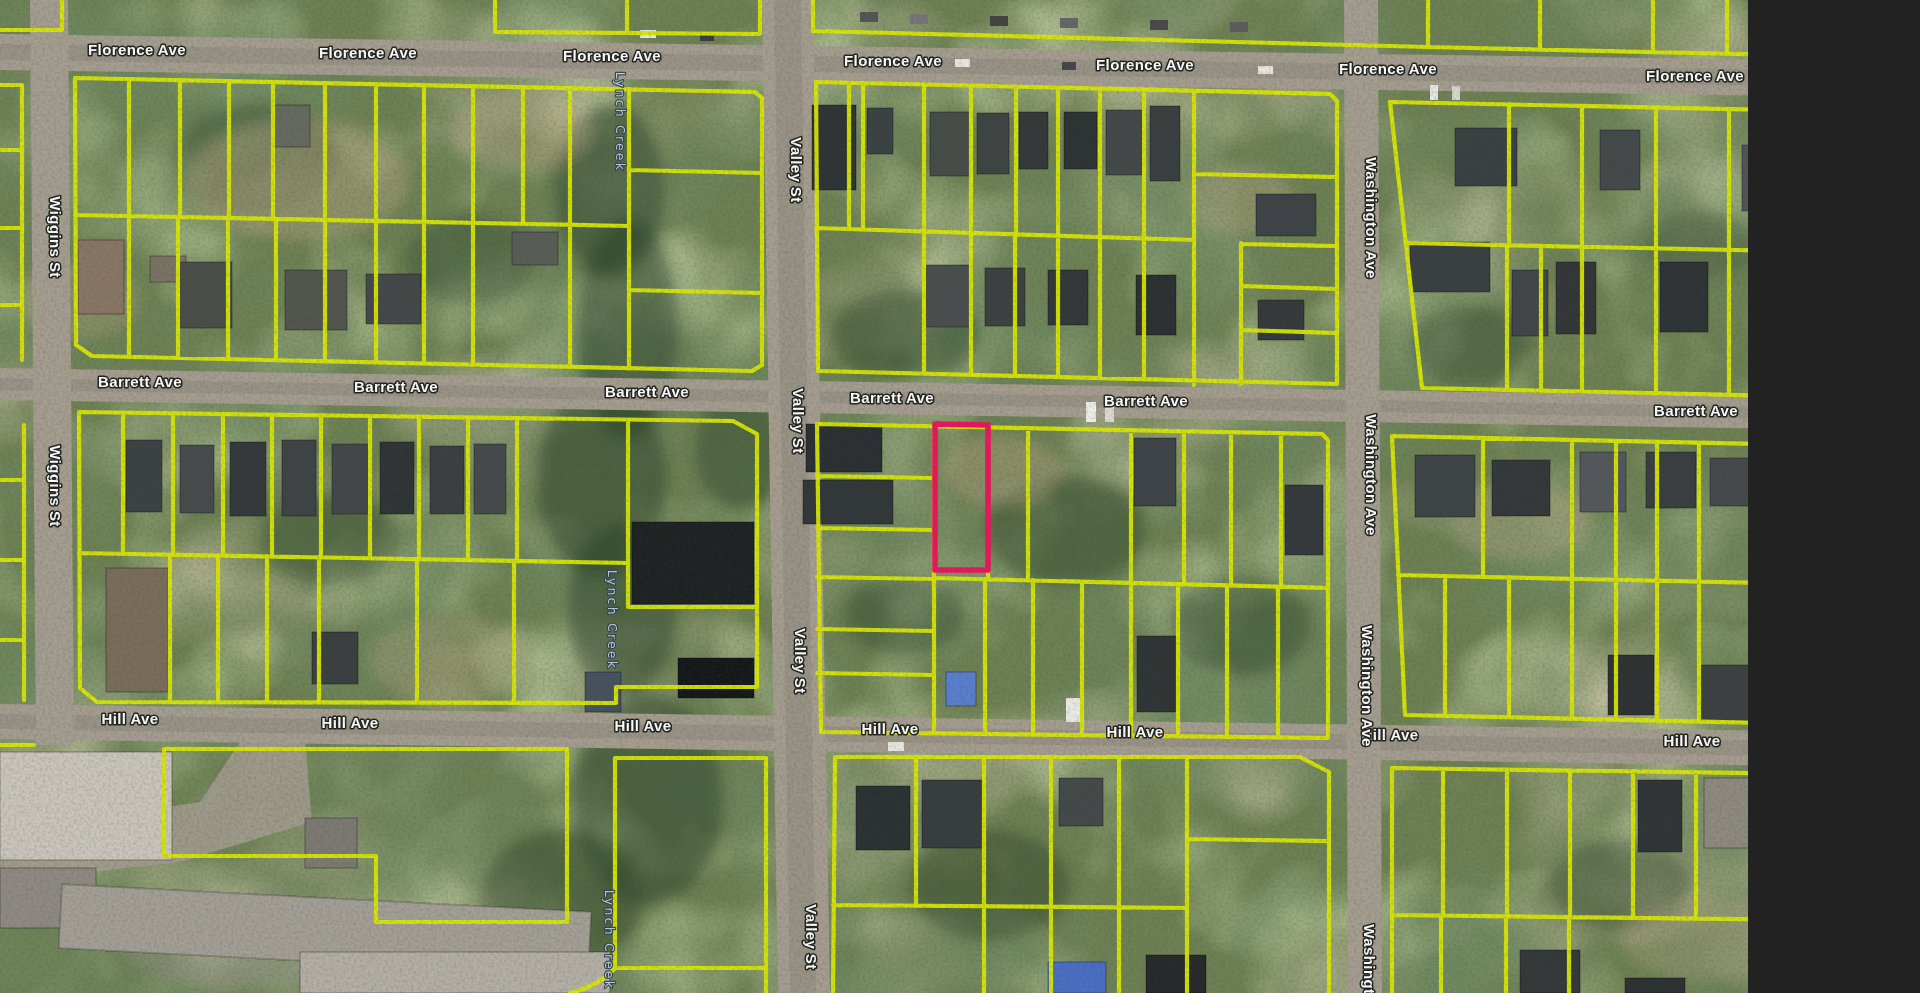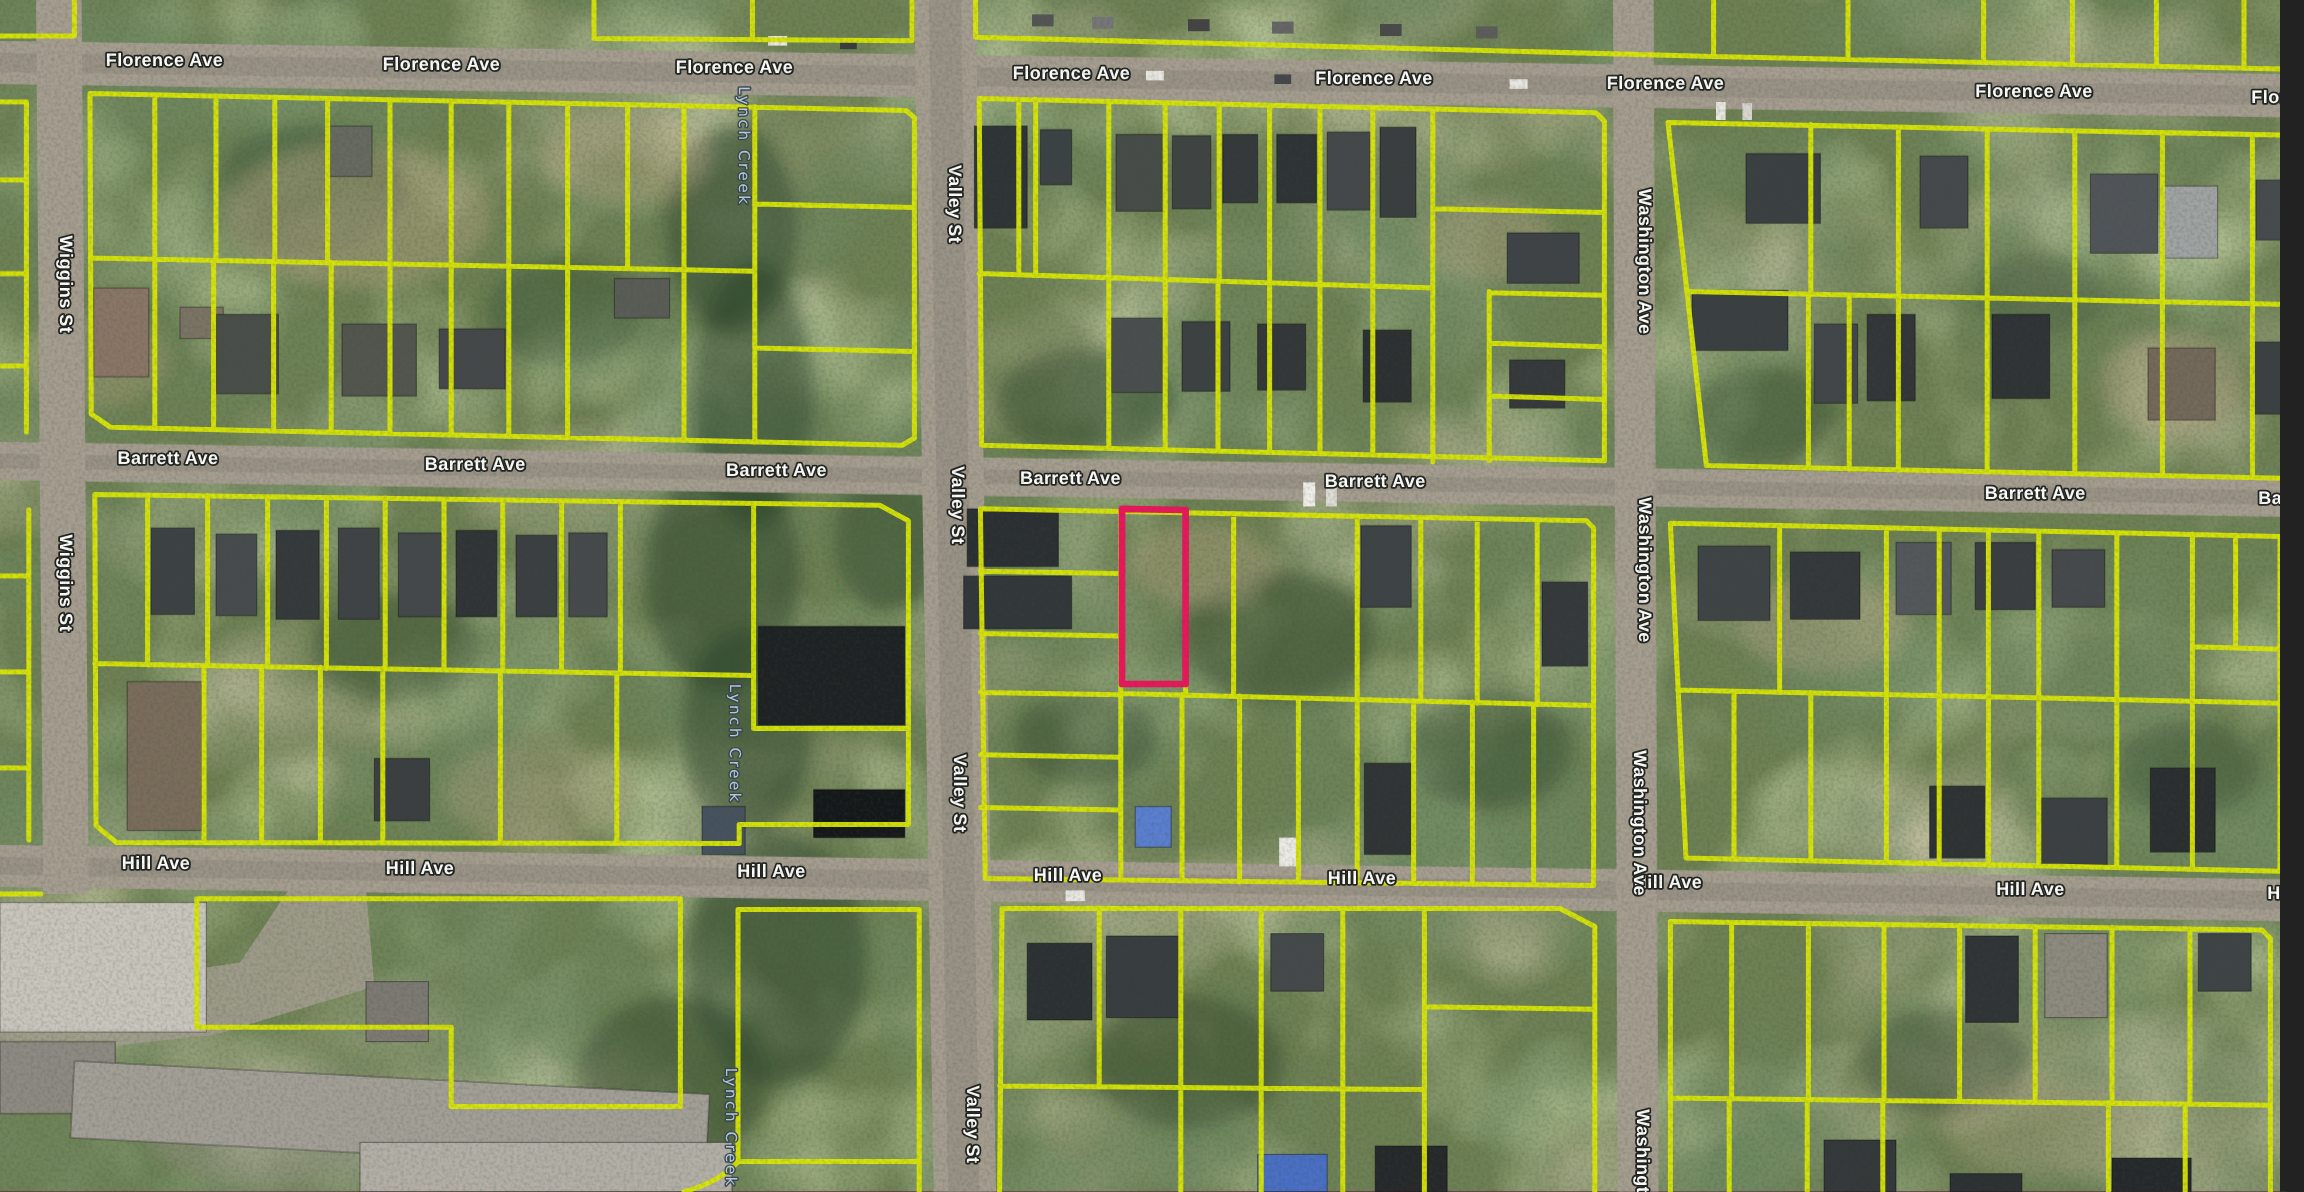--- a/index.html
+++ b/index.html
@@ -1,16 +1,16 @@
 <!DOCTYPE html>
 <html><head>
 <meta charset="utf-8">
 <style>
   html,body{margin:0;padding:0;background:#222;}
-  #stage{position:relative;width:1900px;height:993px;overflow:hidden;background:#ec4899;}
+  #stage{position:relative;width:1748px;height:993px;overflow:hidden;background:#22c55e;}
   svg{display:block;}
   .lbl{font-family:"Liberation Sans",sans-serif;font-weight:bold;font-size:15px;fill:#ffffff;
        stroke:#22231f;stroke-width:3px;paint-order:stroke;stroke-linejoin:round;letter-spacing:.4px;}
   .lbl-creek{font-family:"DejaVu Sans",sans-serif;font-size:12.5px;fill:#bdd7ef;stroke:#39434e;
        stroke-width:2.4px;paint-order:stroke;stroke-linejoin:round;letter-spacing:2.2px;opacity:.92;}
   .parcel{fill:none;stroke:#d8e606;stroke-width:4.2px;stroke-linejoin:round;stroke-linecap:round;opacity:.95;}
   .parcel-sel{fill:none;stroke:#e8175d;stroke-width:5.6px;stroke-linejoin:round;}
   .road{fill:#a59d90;}
   .road-core{fill:#8f887d;opacity:.55;}
   .bld{stroke:rgba(0,0,0,.35);stroke-width:1;}

